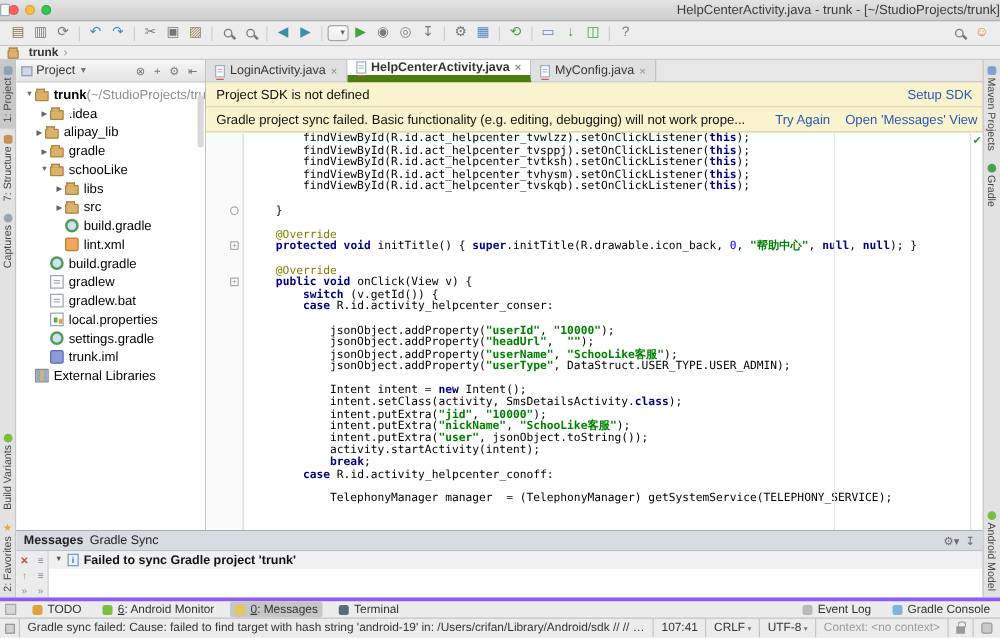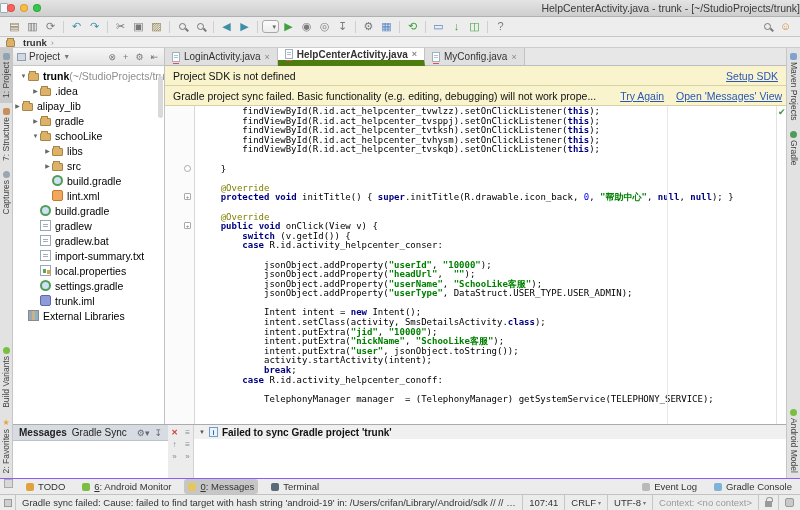--- a/index.html
+++ b/index.html
@@ -75,58 +75,58 @@
   .tabbar{height:18px;background:#e7e7e7;border-bottom:1px solid #bdbdbd;display:flex;align-items:stretch}
   .tab{display:flex;align-items:center;gap:4px;padding:0 7px;border-right:1px solid #c2c2c2;font-size:10px;color:#333;background:#e0e0e0}
   .tab.active{background:#fff;font-weight:bold;border-bottom:6px solid #4d7c0f;margin-bottom:-1px}
   .tab-close{color:#888;font-size:9px}
   .file-icon{width:8px;height:10px;background:#fdfdfd;border:1px solid #9fb0c0;position:relative;flex:none}
   .file-icon::before{content:"";position:absolute;left:1px;right:1px;top:2px;height:1px;background:#b3c0cc;box-shadow:0 2px 0 #b3c0cc}
   .file-icon::after{content:"";position:absolute;left:0;right:0;bottom:-3px;height:1px;background:#e05050}
 
   .banner{height:20px;background:#f9f4cd;border-bottom:1px solid #d8d2a2;display:flex;align-items:center;padding:0 8px;font-size:10.5px;color:#111;gap:12px;white-space:nowrap;overflow:hidden}
   .banner .grow{flex:1}
-  .blink{color:#2a56b8;text-decoration:underline;white-space:nowrap}
+  .blink{color:#2a56b8;white-space:nowrap}
 
   .code-wrap{flex:1;display:flex;position:relative;overflow:hidden;min-height:0}
   .gutter{width:30px;background:#fbfbfb;border-right:1px solid #d8d8d8;position:relative;flex:none}
   .fold{position:absolute;left:19px;width:7px;height:7px;font-size:6px;line-height:6px;text-align:center;color:#777;background:#fff;border:1px solid #aaa;border-radius:1px}
   .fold.circle{border-radius:50%;color:#fff}
   .code{flex:1;padding:1px 0 0 4px;font-family:"DejaVu Sans Mono",monospace;font-size:9px;line-height:9.6px;position:relative;overflow:hidden}
   .cl{white-space:pre;height:9.6px}
   .tk-p{color:#000}
   .tk-k{color:#000080;font-weight:bold}
   .tk-s{color:#008000;font-weight:bold}
   .tk-a{color:#808000}
   .tk-n{color:#0000ff}
   .margin-guide{position:absolute;left:472px;top:0;bottom:0;width:1px;background:#e8e8e8}
   .marker-strip{width:10px;background:#fff;border-left:1px solid #e2e2e2;position:relative;flex:none}
   .insp-check{position:absolute;top:1px;left:1px;color:#3d9440;font-size:9px}
 
   
-  .messages{height:54px;border-top:1px solid #ababab;display:flex;flex-direction:row;background:#fff}
+  .messages{height:54px;border-top:1px solid #ababab;display:flex;flex-direction:column;background:#fff}
   .msg-header{height:16px;background:#d7dce2;border-bottom:1px solid #bcc2c9;display:flex;align-items:center;padding:0 6px;gap:5px;font-size:10px;color:#222}
   .msg-title{font-weight:bold}
   .msg-hsp{flex:1}
   .msg-hic{color:#667;font-size:9px}
   .msg-body{flex:1;display:flex;min-height:0}
   .msg-toolbar{width:26px;background:#ececec;border-right:1px solid #d2d2d2;display:grid;grid-template-columns:13px 13px;grid-auto-rows:12px;justify-items:center;align-items:center;font-size:8px;color:#7a8b9b;padding-top:1px}
   .mt-close{color:#cc4439;font-weight:bold}
   .msg-content{flex:1;display:flex;flex-direction:column;font-size:10px;min-width:0}
   .msg-row1{height:14px;background:#f0f0f0;display:flex;align-items:center;gap:4px;padding-left:5px;font-weight:bold;color:#111}
   .tri{font-size:6px;color:#555}
   .info-ic{width:9px;height:10px;background:#eaf2fb;border:1px solid #6f9cc8;color:#2f6aa8;font-size:7px;font-weight:bold;text-align:center;line-height:9px}
   .msg-row2{flex:1;background:#d9d9d9;display:flex;align-items:flex-start;gap:4px;padding:1px 0 0 34px}
   .err-ic{width:9px;height:9px;border-radius:50%;background:#d8574a;color:#fff;font-size:7px;font-weight:bold;text-align:center;line-height:9px;margin-top:1px;flex:none}
   .err-label{font-weight:normal;color:#222;flex:none}
   .err-col{display:flex;flex-direction:column;line-height:11px}
   .msg-link{color:#2a56b8;text-decoration:underline;font-style:italic;font-weight:bold}
 
   
-  .bottombar{position:absolute;left:0;top:478px;width:800px;height:16px;background:#ececec;border-top:1px solid #8b5cf6;display:flex;font-size:9.5px;color:#333;padding:0 4px;gap:9px}
+  .bottombar{position:absolute;left:0;top:478px;width:800px;height:16px;background:#ececec;border-top:3px solid #8b5cf6;display:flex;align-items:center;font-size:9.5px;color:#333;padding:0 4px;gap:9px}
   .bb-item{display:flex;align-items:center;gap:4px;padding:1px 4px;border-radius:3px}
   .bb-item.active{background:#c6c6c6}
   .bb-ic{width:8px;height:8px;border-radius:2px;flex:none}
   .u{text-decoration:underline}
   .bb-spacer{flex:1}
   .corner-ic{width:9px;height:9px;background:#d8d8d8;border:1px solid #aaa}
 
   
   .statusbar{position:absolute;left:0;top:494px;width:800px;height:16px;background:#ececec;border-top:1px solid #c2c2c2;display:flex;align-items:center;font-size:9.5px;color:#333}
   .sb-toggle{width:16px;height:100%;border-right:1px solid #c6c6c6;display:flex;align-items:center;justify-content:center}
@@ -255,21 +255,21 @@
                 <span class="arrow">▼</span>
                 <span class="ti ti-folder"></span>
                 <span style="font-weight: bold;">trunk</span>
                 <span class="tree-suffix"> (~/StudioProjects/trunk)</span>
               </div>
               <div class="tree-row" style="padding-left: 18px;">
                 <span class="arrow">▶</span>
                 <span class="ti ti-folder"></span>
                 <span>.idea</span>
               </div>
-              <div class="tree-row" style="padding-left: 0;">
+              <div class="tree-row" style="padding-left: 14px;">
                 <span class="arrow">▶</span>
                 <span class="ti ti-folder"></span>
                 <span>alipay_lib</span>
               </div>
               <div class="tree-row" style="padding-left: 18px;">
                 <span class="arrow">▶</span>
                 <span class="ti ti-folder"></span>
                 <span>gradle</span>
               </div>
               <div class="tree-row" style="padding-left: 18px;">
@@ -304,25 +304,20 @@
               </div>
               <div class="tree-row" style="padding-left: 18px;">
                 <span class="arrow"></span>
                 <span class="ti ti-file"></span>
                 <span>gradlew</span>
               </div>
               <div class="tree-row" style="padding-left: 18px;">
                 <span class="arrow"></span>
                 <span class="ti ti-file"></span>
                 <span>gradlew.bat</span>
-              </div>
-              <div class="tree-row" style="padding-left: 18px;">
-                <span class="arrow"></span>
-                <span class="ti ti-file"></span>
-                <span>import-summary.txt</span>
               </div>
               <div class="tree-row" style="padding-left: 18px;">
                 <span class="arrow"></span>
                 <span class="ti ti-props"></span>
                 <span>local.properties</span>
               </div>
               <div class="tree-row" style="padding-left: 18px;">
                 <span class="arrow"></span>
                 <span class="ti ti-gradle"></span>
                 <span>settings.gradle</span>

